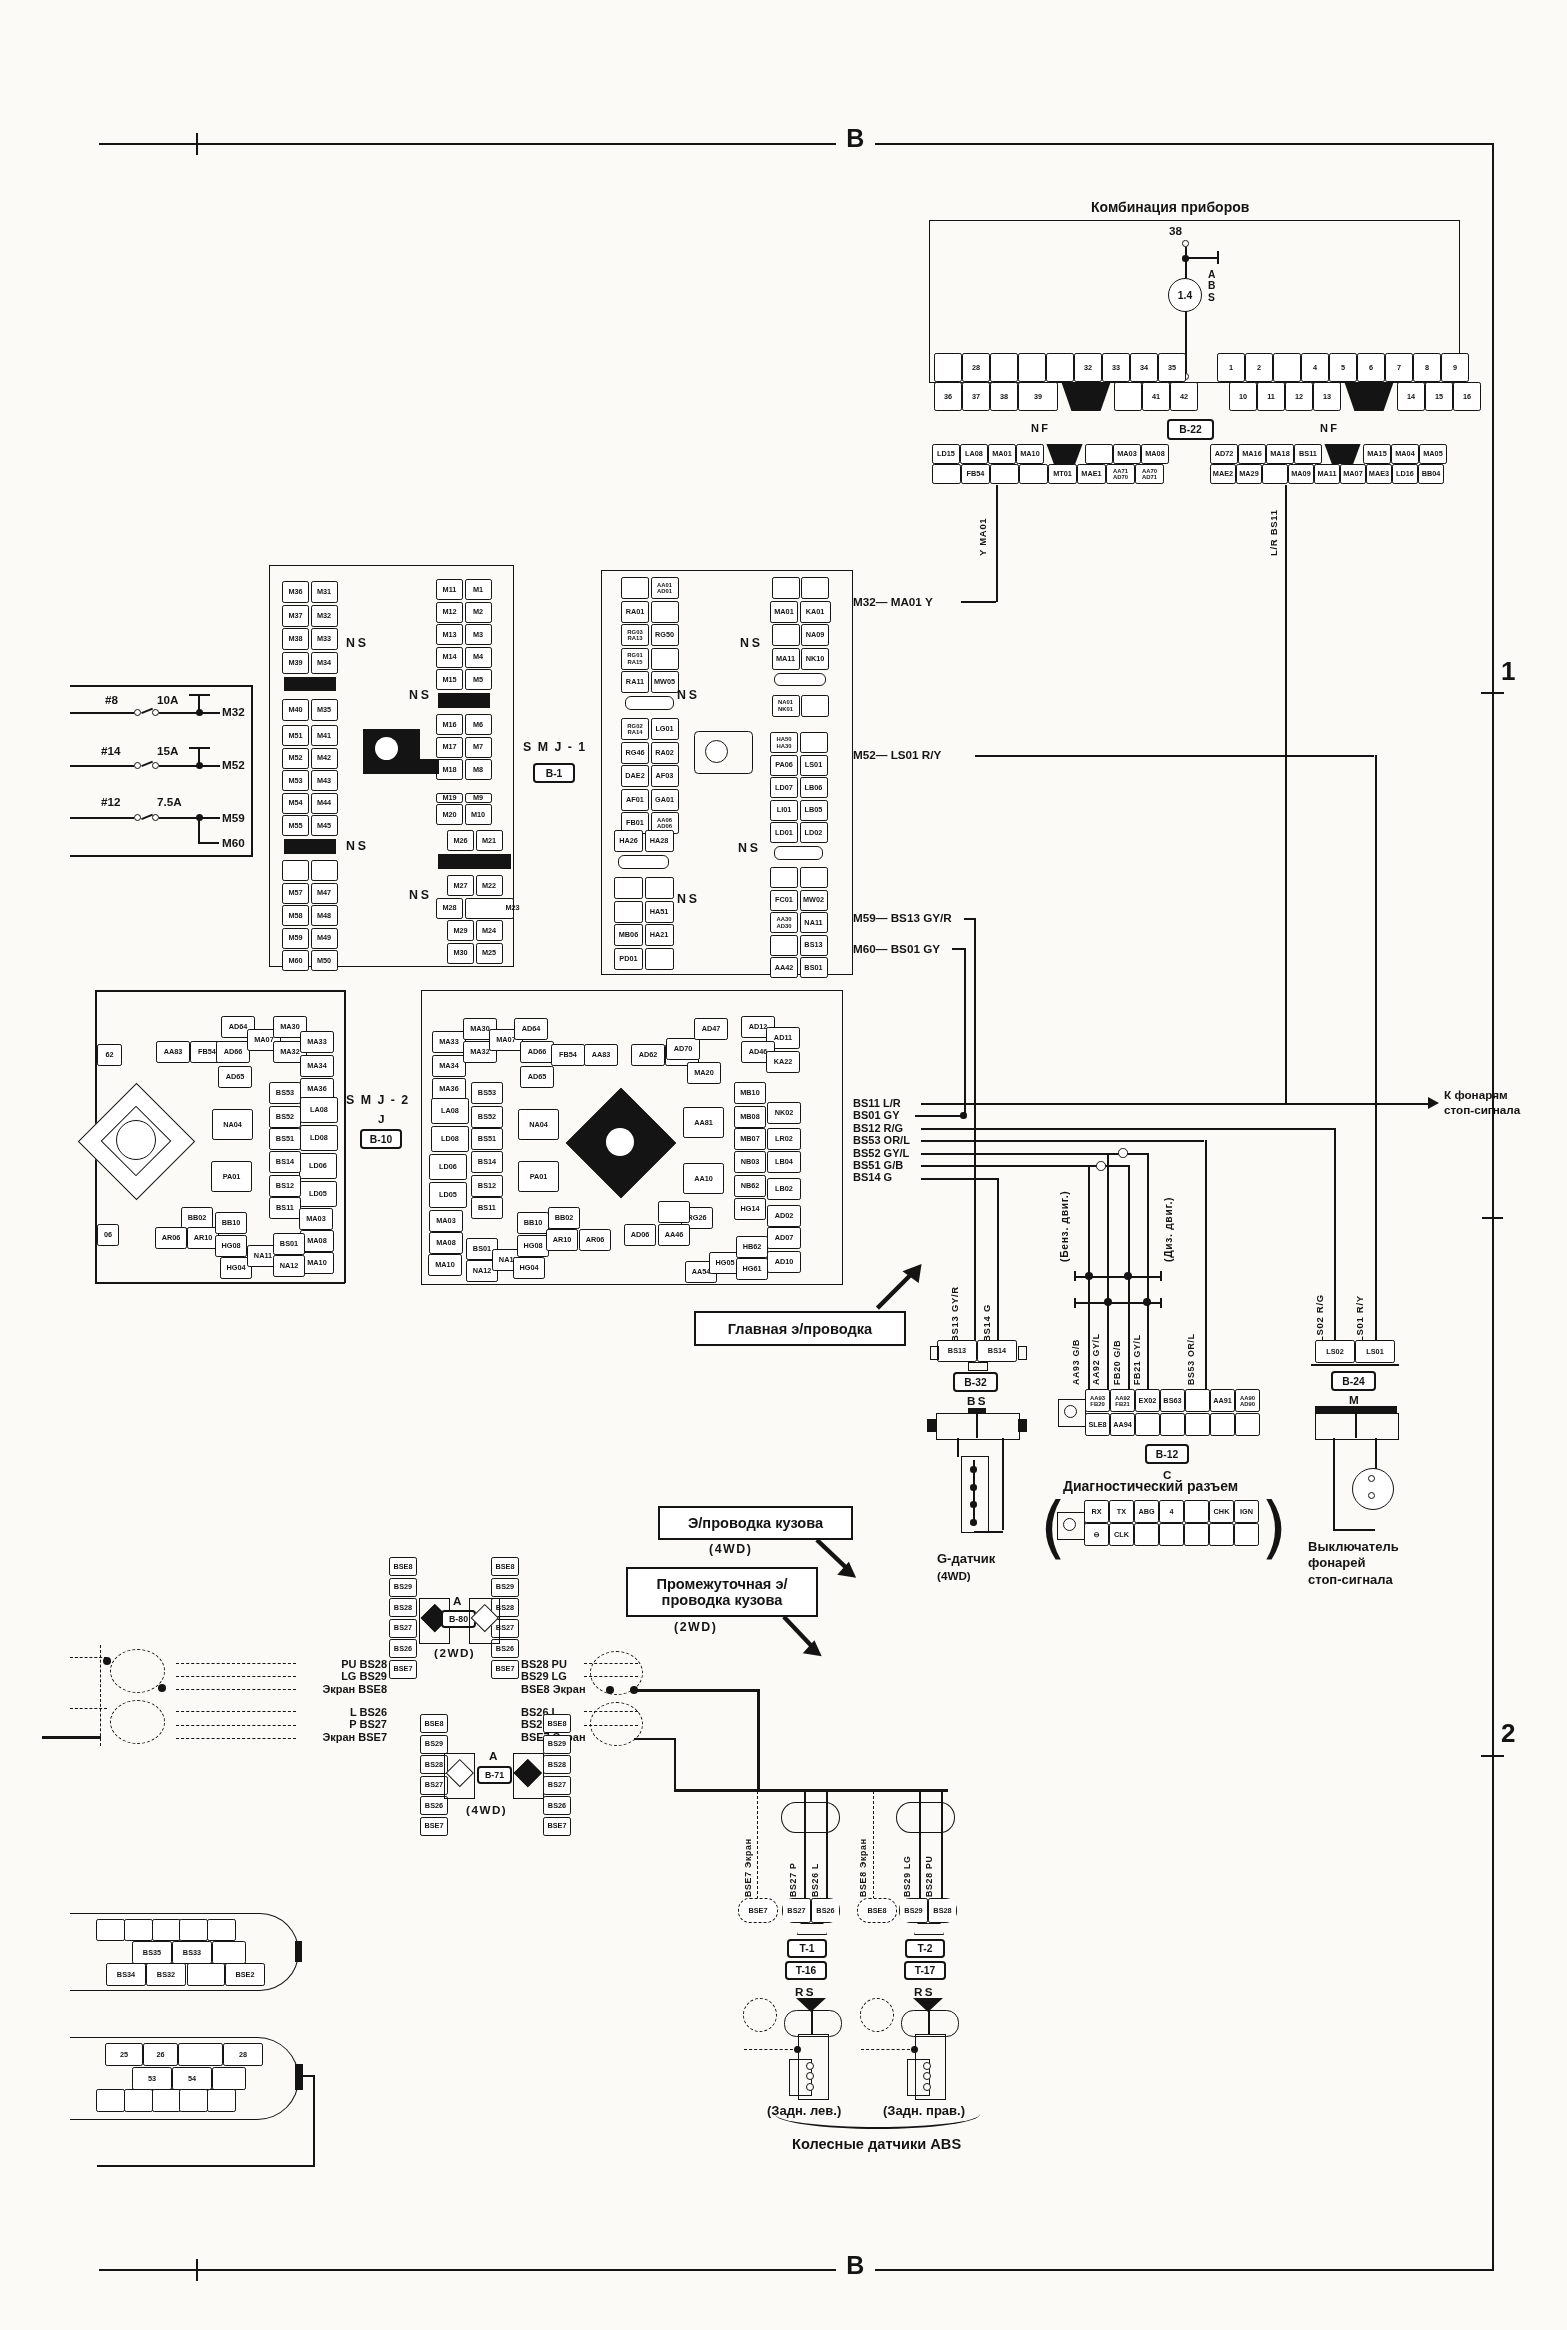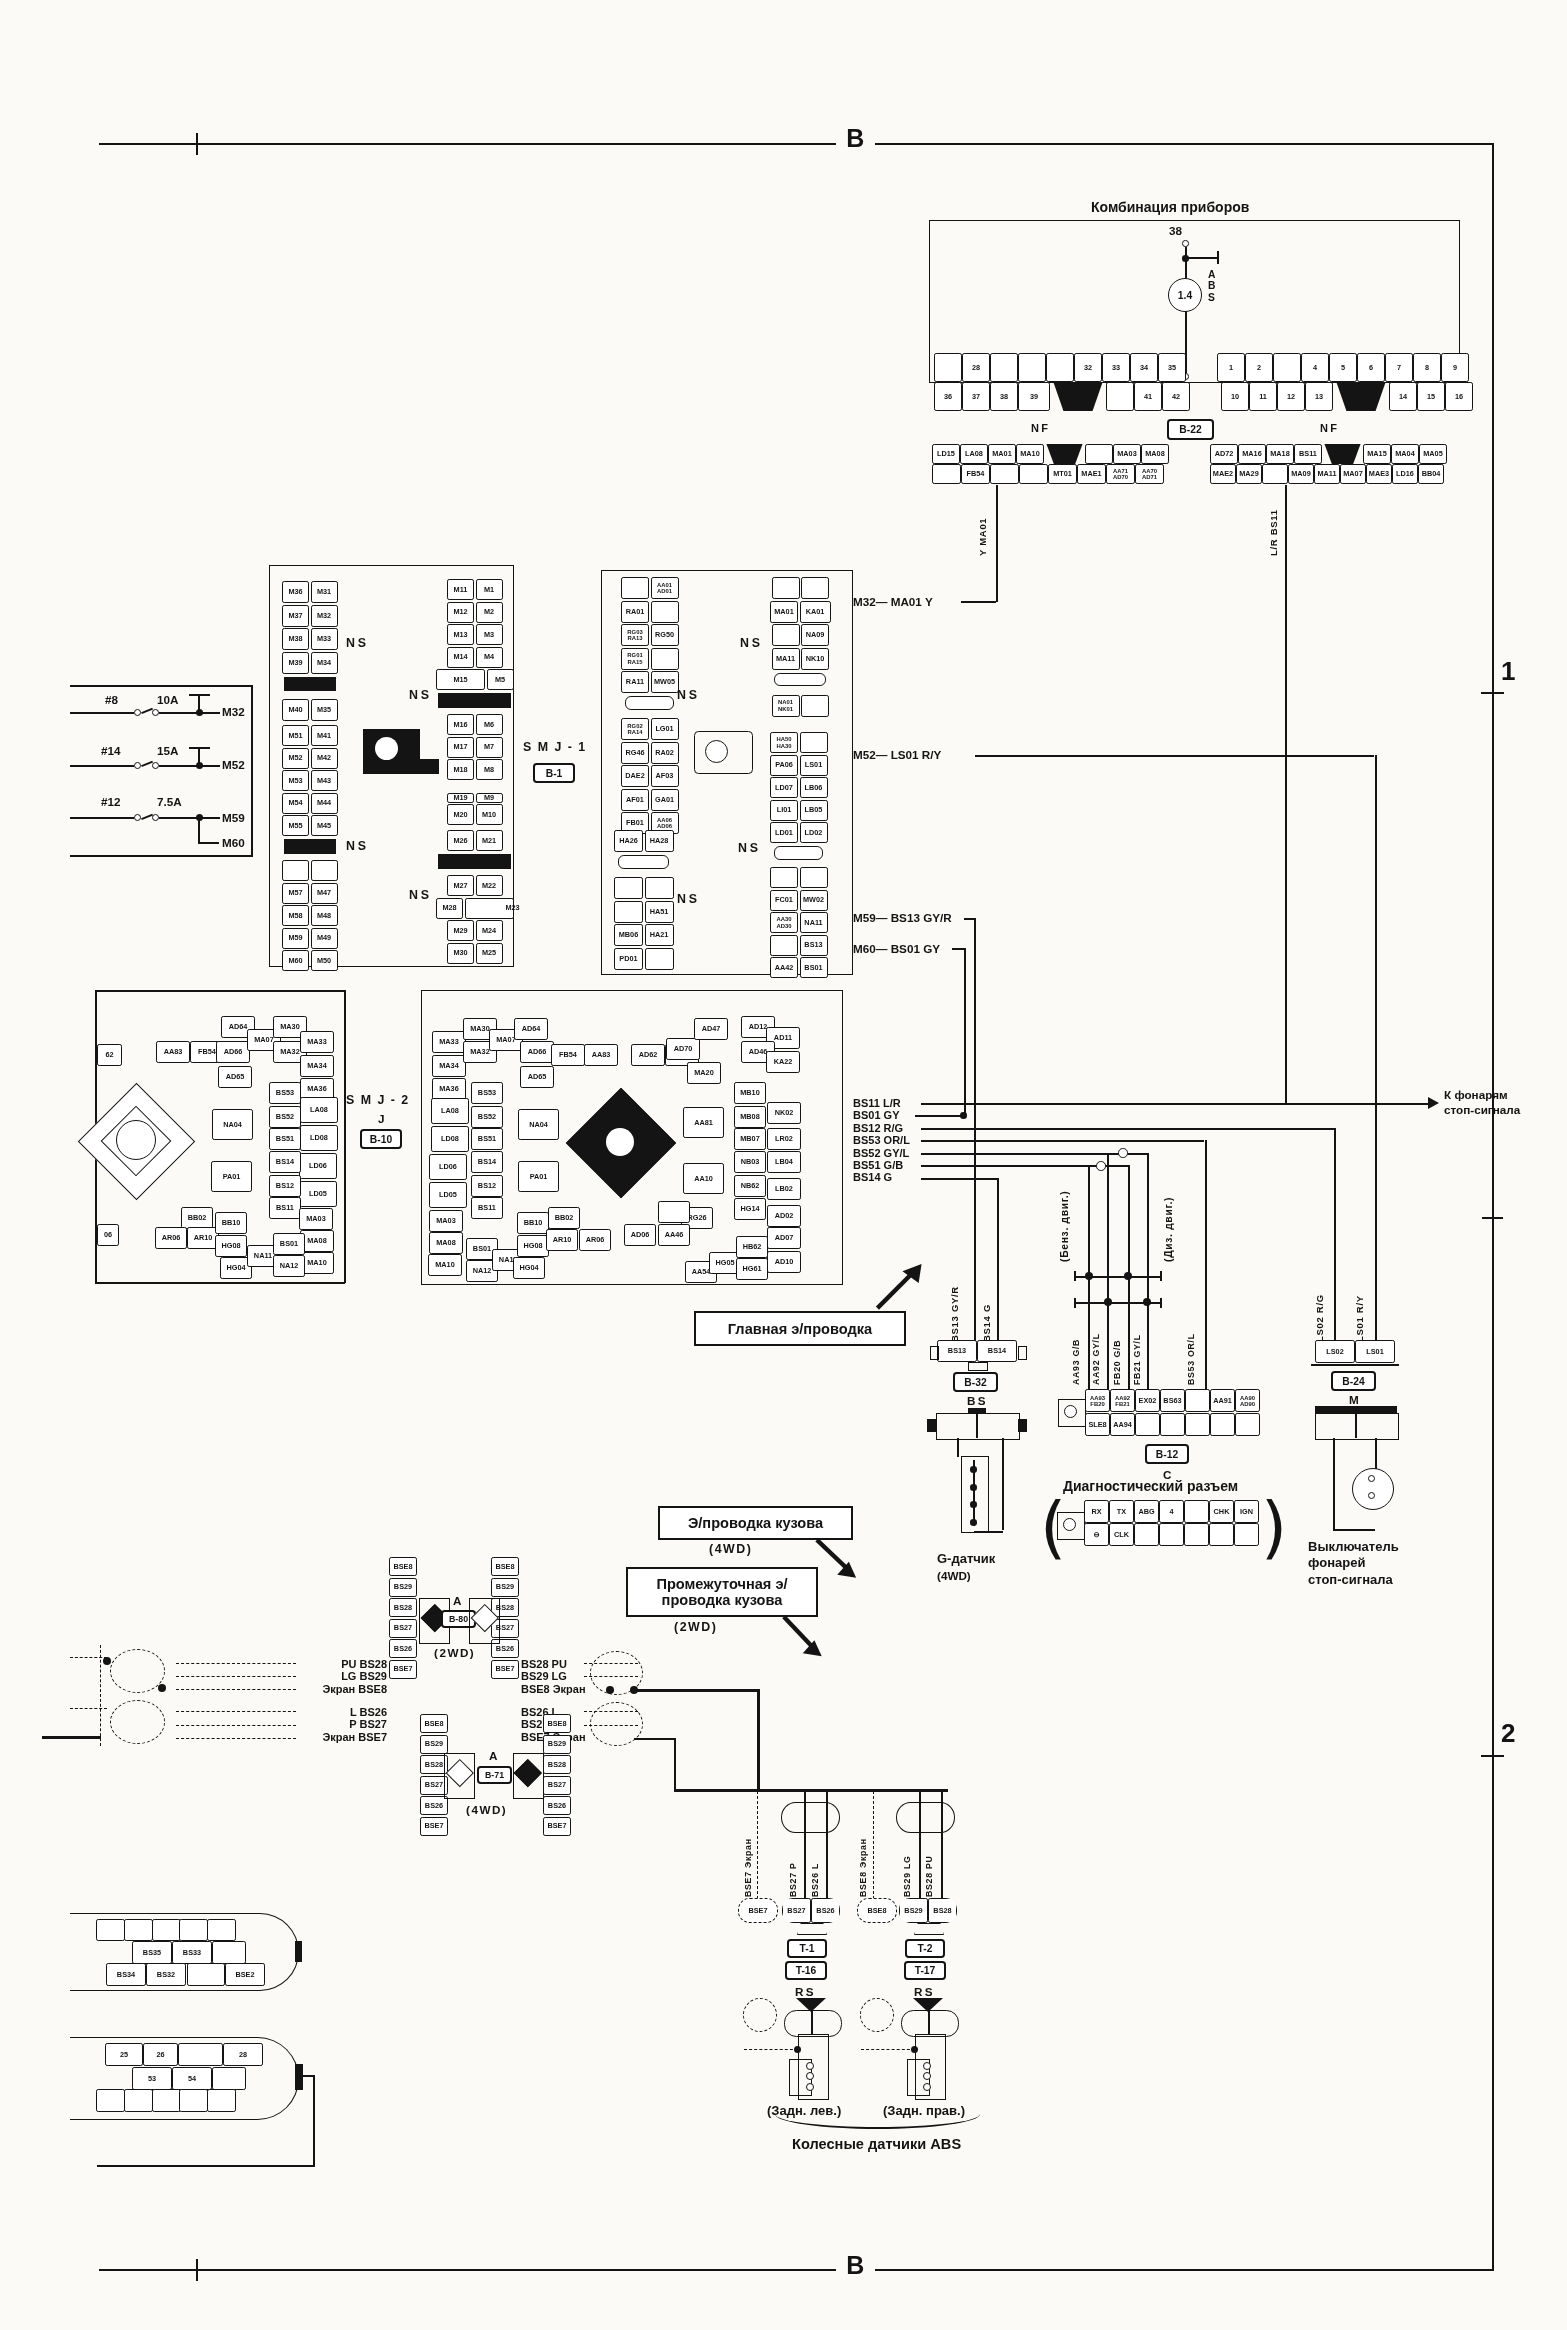--- a/index.html
+++ b/index.html
@@ -98,21 +98,21 @@
       <div class="cell" style="width: 28px; height: 29px;">5</div>
       <div class="cell" style="width: 28px; height: 29px;">6</div>
       <div class="cell" style="width: 28px; height: 29px;">7</div>
       <div class="cell" style="width: 28px; height: 29px;">8</div>
       <div class="cell" style="width: 28px; height: 29px;">9</div>
     </div>
   <div class="frow" style="left:934px;top:382px">
       <div class="cell" style="width: 28px; height: 29px;">36</div>
       <div class="cell" style="width: 28px; height: 29px;">37</div>
       <div class="cell" style="width: 28px; height: 29px;">38</div>
-      <div class="cell" style="width: 32px; height: 29px;">39</div>
+      <div class="cell" style="width: 40px; height: 29px;">39</div>
       <div class="key" style="width: 56px;"></div>
       <div class="cell" style="width: 28px; height: 29px;"></div>
       <div class="cell" style="width: 28px; height: 29px;">41</div>
       <div class="cell" style="width: 28px; height: 29px;">42</div>
       <div class="gap" style="width: 31px;"></div>
       <div class="cell" style="width: 28px; height: 29px;">10</div>
       <div class="cell" style="width: 28px; height: 29px;">11</div>
       <div class="cell" style="width: 28px; height: 29px;">12</div>
       <div class="cell" style="width: 28px; height: 29px;">13</div>
       <div class="key" style="width: 56px;"></div>
@@ -295,21 +295,21 @@
       </div>
       <div class="prow" style="height: 21px;">
         <div class="cell" style="width: 27px;">M13</div>
         <div class="cell" style="width: 27px;">M3</div>
       </div>
       <div class="prow" style="height: 21px;">
         <div class="cell" style="width: 27px;">M14</div>
         <div class="cell" style="width: 27px;">M4</div>
       </div>
       <div class="prow" style="height: 21px;">
-        <div class="cell" style="width: 49px;">M15</div>
+        <div class="cell" style="width: 27px;">M15</div>
         <div class="cell" style="width: 27px;">M5</div>
       </div>
       <div class="prow" style="height: 21px;">
         <div class="bar"></div>
       </div>
       <div class="prow" style="height: 21px;">
         <div class="cell" style="width: 27px;">M16</div>
         <div class="cell" style="width: 27px;">M6</div>
       </div>
       <div class="prow" style="height: 21px;">

